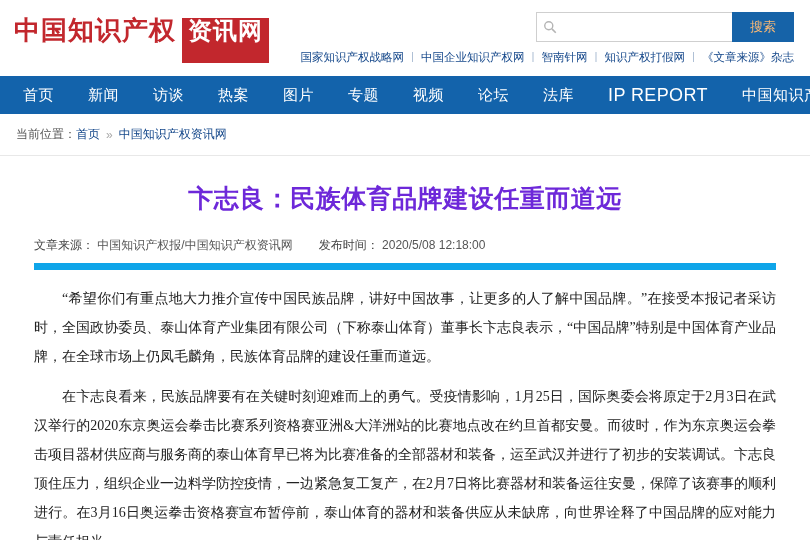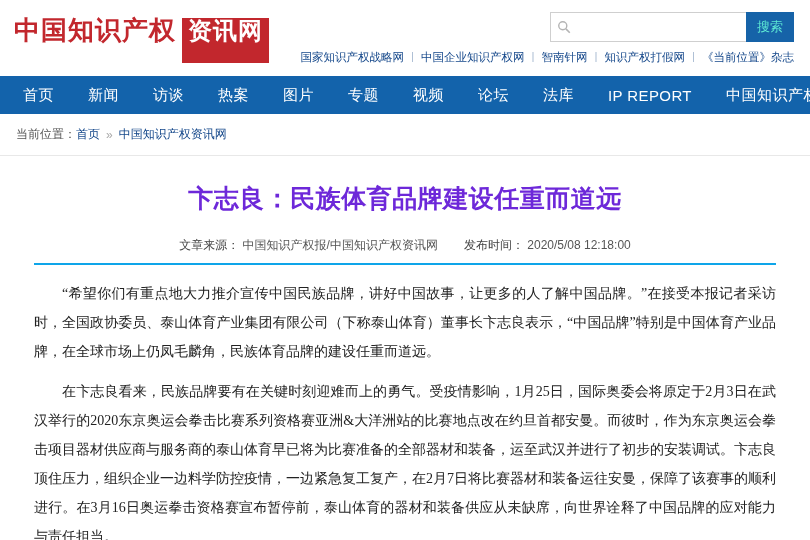--- a/index.html
+++ b/index.html
@@ -79,23 +79,23 @@
   .search-input {
     border: none;
     outline: none;
     width: 100%;
     font-size: 12px;
     color: #333;
     font-family: "Liberation Sans", sans-serif;
     background: transparent;
   }
   .search-btn {
-    width: 48px;
+    width: 62px;
     background: #1663a8;
-    color: #5eead4;
+    color: #fdba74;
     font-size: 13px;
     border: none;
     cursor: pointer;
     font-family: "Liberation Sans", sans-serif;
   }
   .quick-links {
     display: flex;
     font-size: 11.5px;
     color: #1a3f74;
     white-space: nowrap;
@@ -121,21 +121,21 @@
     display: flex;
     align-items: center;
     justify-content: center;
     color: #ffffff;
     font-size: 15px;
     padding: 0 17px;
     cursor: pointer;
     white-space: nowrap;
     letter-spacing: .5px;
   }
-  .nav-item.latin { font-size: 15px; letter-spacing: .4px; }
+  .nav-item.latin { font-size: 18px; letter-spacing: .4px; }
 
   
   .breadcrumb {
     height: 42px;
     display: flex;
     align-items: center;
     padding: 0 16px;
     font-size: 12px;
     color: #555;
     border-bottom: 1px solid #e8e8e8;
@@ -152,26 +152,26 @@
     font-family: "Liberation Serif", serif;
     font-size: 25px;
     font-weight: bold;
     color: #6d28d9;
     margin: 26px 0 22px 0;
     letter-spacing: .5px;
   }
   .meta-row {
     display: flex;
     align-items: center;
-    justify-content: center;
+    justify-content: flex-start;
     gap: 26px;
     font-size: 12px;
     color: #555;
     padding-bottom: 9px;
-    border-bottom: 2px solid #0ea5e9;
+    border-bottom: 7px solid #0ea5e9;
   }
   .meta-item { white-space: nowrap; }
   .meta-label { color: #444; }
   .meta-value { color: #555; }
 
   .body-text {
     margin-top: 14px;
     font-family: "Liberation Serif", serif;
     font-size: 14px;
     color: #222;
@@ -208,21 +208,21 @@
 
       <div class="quick-links">
         <a href="#">国家知识产权战略网</a>
         <span class="quick-sep">|</span>
         <a href="#">中国企业知识产权网</a>
         <span class="quick-sep">|</span>
         <a href="#">智南针网</a>
         <span class="quick-sep">|</span>
         <a href="#">知识产权打假网</a>
         <span class="quick-sep">|</span>
-        <a href="#">《当前位置》杂志</a>
+        <a href="#">《文章来源》杂志</a>
       </div>
     </div>
   </div>
 
   <div class="navbar">
     <div class="nav-item">首页</div>
     <div class="nav-item">新闻</div>
     <div class="nav-item">访谈</div>
     <div class="nav-item">热案</div>
     <div class="nav-item">图片</div>

